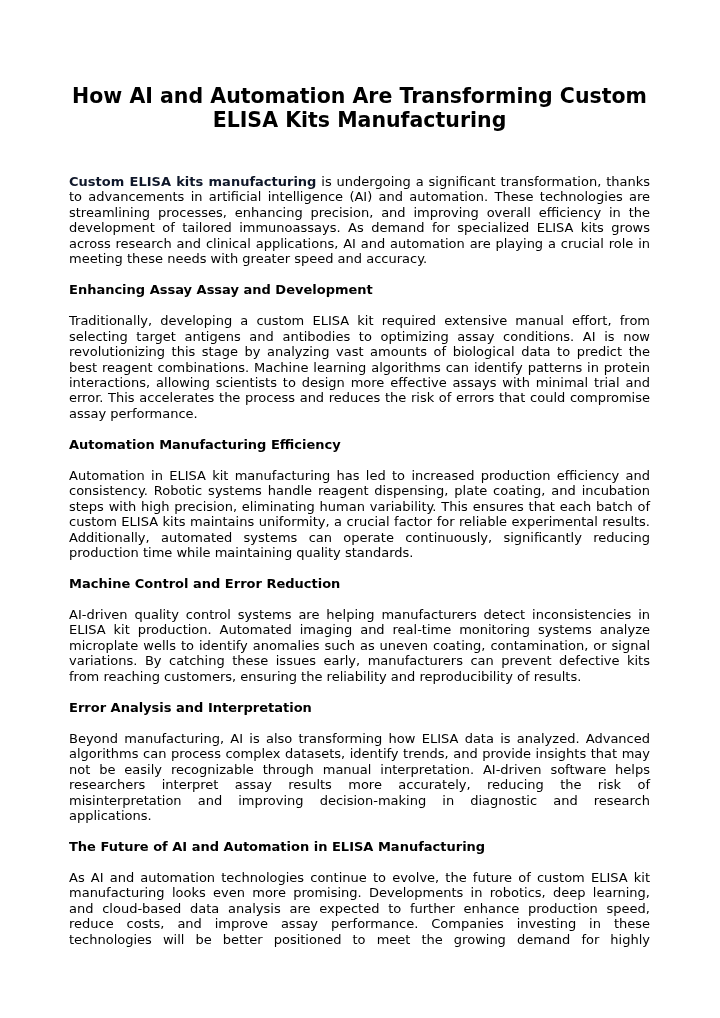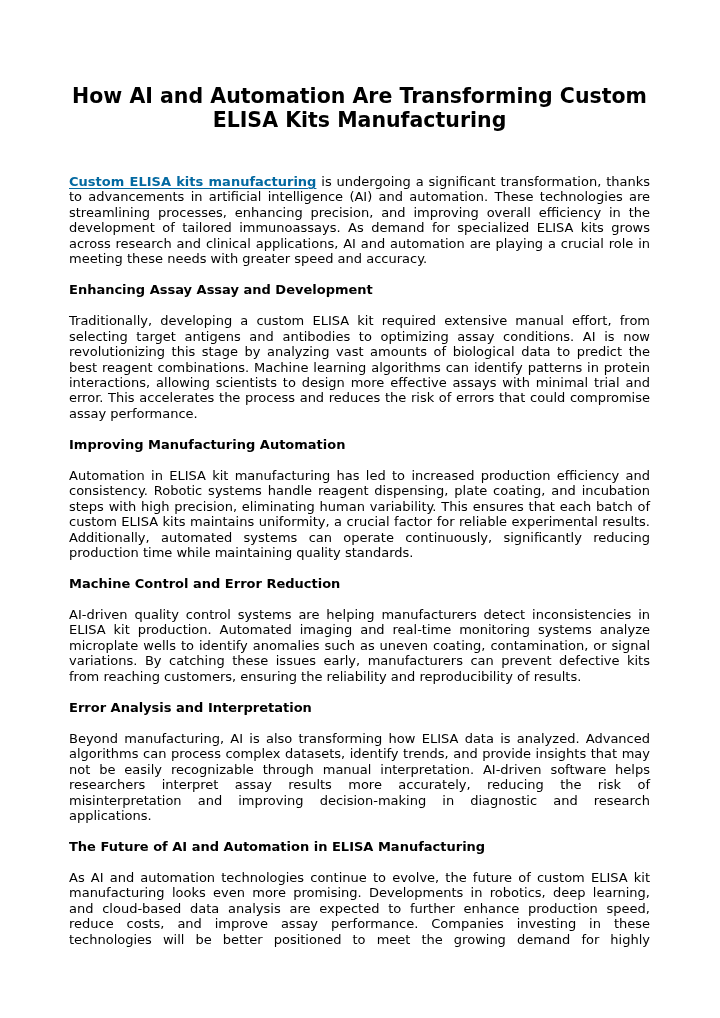--- a/index.html
+++ b/index.html
@@ -43,42 +43,41 @@
     .section-heading {
       font-weight: bold;
       font-size: 13px;
       line-height: 15.45px;
       margin: 15.5px 0 15.5px 0;
     }
     .section p {
       margin: 0;
     }
     a.inline-link {
-      color: #0369a1;
+      color: #0f172a;
       font-weight: bold;
-      text-decoration: underline;
       text-decoration-thickness: 1px;
       text-underline-offset: 2px;
     }
   </style>
 </head>
 <body>
 
 <div class="page">
   <h1 class="doc-title">How AI and Automation Are Transforming Custom ELISA Kits Manufacturing</h1>
 
   <p class="intro"><a class="inline-link">Custom ELISA kits manufacturing</a><span> is undergoing a significant transformation, thanks to advancements in artificial intelligence (AI) and automation. These technologies are streamlining processes, enhancing precision, and improving overall efficiency in the development of tailored immunoassays. As demand for specialized ELISA kits grows across research and clinical applications, AI and automation are playing a crucial role in meeting these needs with greater speed and accuracy.</span></p>
 
   <div class="section">
     <div class="section-heading">Enhancing Assay Assay and Development</div>
     <p>Traditionally, developing a custom ELISA kit required extensive manual effort, from selecting target antigens and antibodies to optimizing assay conditions. AI is now revolutionizing this stage by analyzing vast amounts of biological data to predict the best reagent combinations. Machine learning algorithms can identify patterns in protein interactions, allowing scientists to design more effective assays with minimal trial and error. This accelerates the process and reduces the risk of errors that could compromise assay performance.</p>
   </div>
 
   <div class="section">
-    <div class="section-heading">Improving Manufacturing Automation</div>
+    <div class="section-heading">Automation Manufacturing Efficiency</div>
     <p>Automation in ELISA kit manufacturing has led to increased production efficiency and consistency. Robotic systems handle reagent dispensing, plate coating, and incubation steps with high precision, eliminating human variability. This ensures that each batch of custom ELISA kits maintains uniformity, a crucial factor for reliable experimental results. Additionally, automated systems can operate continuously, significantly reducing production time while maintaining quality standards.</p>
   </div>
 
   <div class="section">
     <div class="section-heading">Machine Control and Error Reduction</div>
     <p>AI-driven quality control systems are helping manufacturers detect inconsistencies in ELISA kit production. Automated imaging and real-time monitoring systems analyze microplate wells to identify anomalies such as uneven coating, contamination, or signal variations. By catching these issues early, manufacturers can prevent defective kits from reaching customers, ensuring the reliability and reproducibility of results.</p>
   </div>
 
   <div class="section">
     <div class="section-heading">Error Analysis and Interpretation</div>

